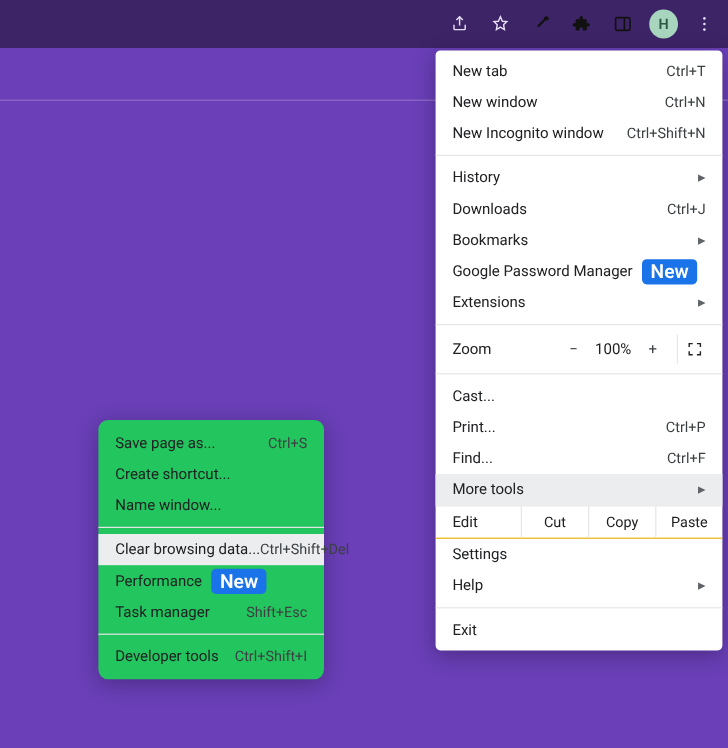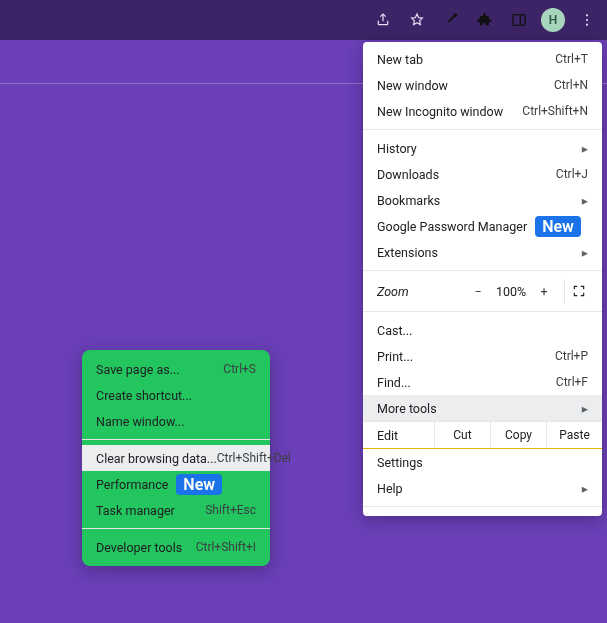--- a/index.html
+++ b/index.html
@@ -67,21 +67,21 @@
   .badge-new {
     background: #1a73e8; color: #fff;
     font-size: 16px; font-weight: 600;
     padding: 1px 7px; border-radius: 4px;
     margin-left: 8px;
   }
   .zoom-row {
     display: flex; align-items: center;
     height: 30px; padding: 0 10px 0 14px;
   }
-  .zoom-row .zlabel { flex: 1 1 auto; font-style: italic; }
+  .zoom-row .zlabel { flex: 1 1 auto; }
   .zoom-btn {
     width: 24px; height: 24px; display: flex; align-items: center; justify-content: center;
     color: #3c4043; cursor: pointer;
   }
   .zoom-val { width: 42px; text-align: center; }
   .zoom-fs {
     width: 28px; height: 24px;
     margin-left: 8px;
     border-left: 1px solid #e6e6e6;
     display: flex; align-items: center; justify-content: center;
@@ -238,20 +238,23 @@
     <span class="edit-btn">Paste</span>
   </div>
   <div class="menu-item">
     <span class="label">Settings</span>
   </div>
   <div class="menu-item">
     <span class="label">Help</span>
     <span class="arrow">▸</span>
   </div>
   <div class="menu-sep"></div>
+  <div class="menu-item">
+    <span class="label">Exit</span>
+  </div>
 </div>
 
 <div class="sub-menu">
   <div class="menu-item">
     <span class="label">Save page as...</span>
     <span class="spacer"></span>
     <span class="shortcut">Ctrl+S</span>
   </div>
   <div class="menu-item">
     <span class="label">Create shortcut...</span>

